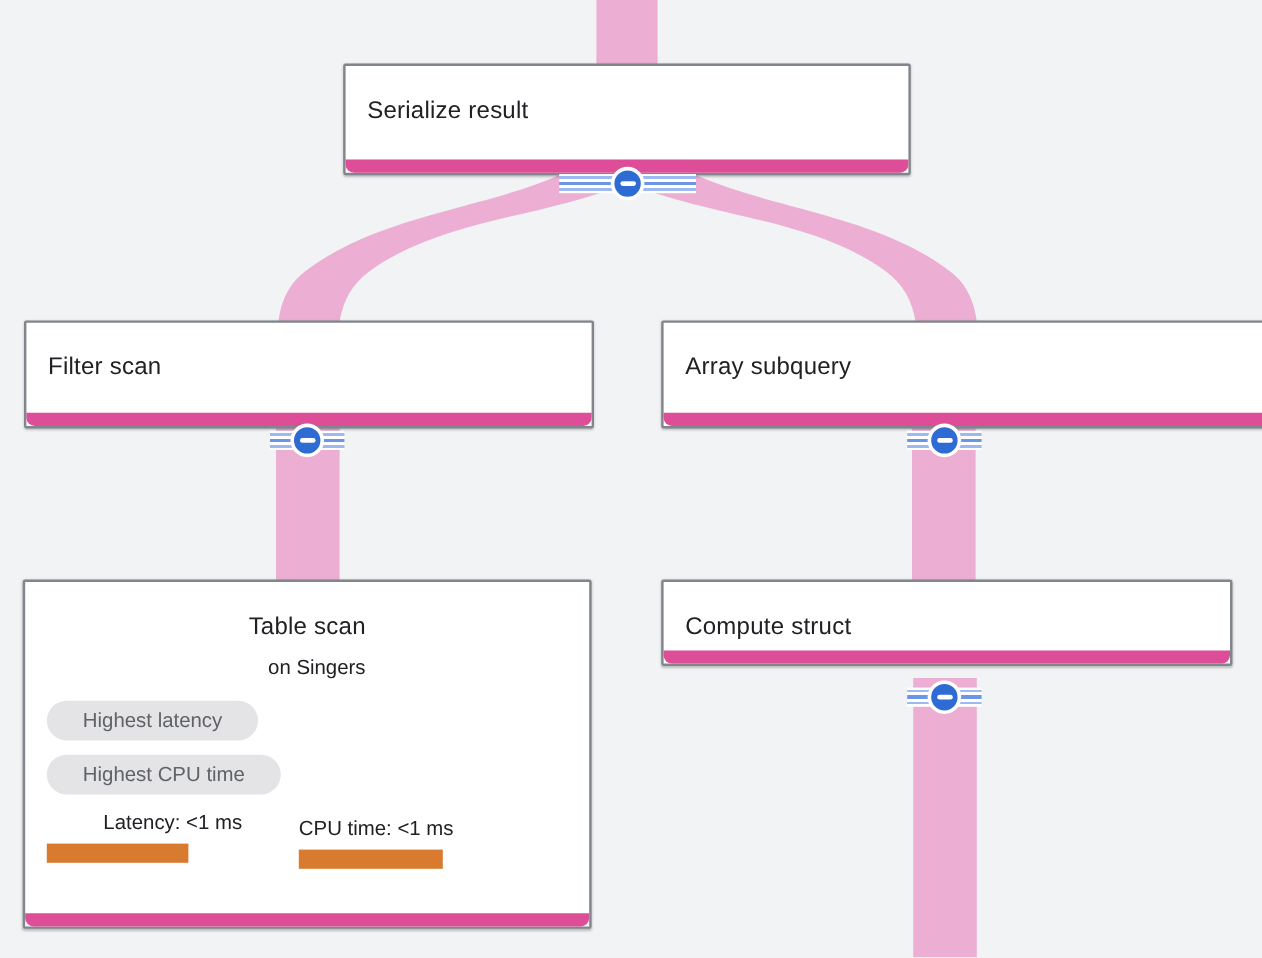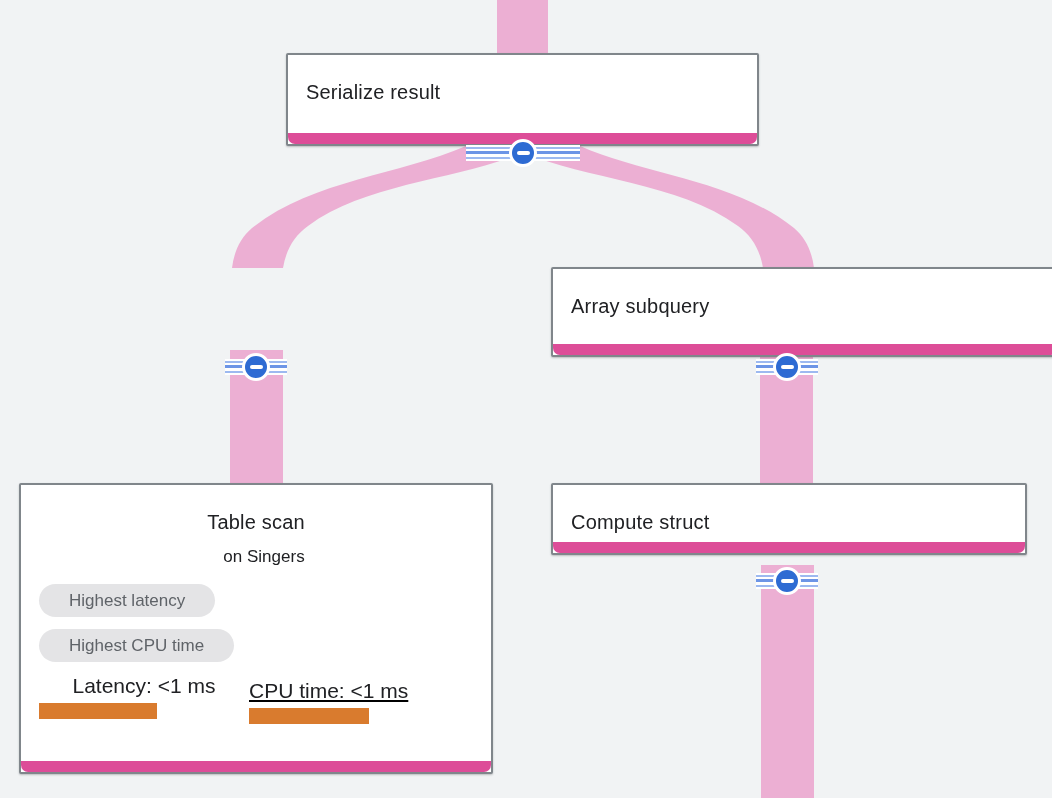--- a/index.html
+++ b/index.html
@@ -57,23 +57,23 @@
     line-height: 17px;
     padding: 8px 30px;
     border-radius: 17px;
     white-space: nowrap;
   }
   .metrics {
     display: flex;
     padding: 2px 18px 0 18px;
   }
   .metric-col-0 { width: 210px; }
-  .metric-col-1 { margin-top: 5px; text-decoration: underline; }
+  .metric-col-1 { margin-top: 5px; }
   .metric-label {
-    font-size: 21px;
+    font-size: 17px;
     line-height: 20px;
     color: var(--text_dark, #202124);
     white-space: nowrap;
   }
   .metric-bar {
     height: 16px;
     margin-top: 7px;
     background: var(--metric_bar_orange, #d97b2e);
   }
   .metric-bar-0 { width: 118px; }
@@ -124,20 +124,24 @@
     <path d="M230,350 L283,350 L283,486 L230,486 Z" fill="#ecafd3"></path>
     <path d="M760,350 L813,350 L813,486 L760,486 Z" fill="#ecafd3"></path>
     <path d="M761,565 L814,565 L814,798 L761,798 Z" fill="#ecafd3"></path>
   </svg>
 
   <div class="node" style="left:286px; top:53px; width:473px; height:93px;">
     <div class="node-title">Serialize result</div>
     <div class="node-accent-bar"></div>
   </div>
 
+  <div class="node" style="left:20px; top:267px; width:475px; height:90px;">
+    <div class="node-title">Filter scan</div>
+    <div class="node-accent-bar"></div>
+  </div>
 
   <div class="node" style="left:551px; top:267px; width:508px; height:90px;">
     <div class="node-title">Array subquery</div>
     <div class="node-accent-bar"></div>
   </div>
 
   <div class="node" style="left:19px; top:483px; width:474px; height:291px;text-align:center;">
     <div class="node-title">Table scan</div>
     <div class="node-subtitle">on Singers</div>
     <div class="badges">

